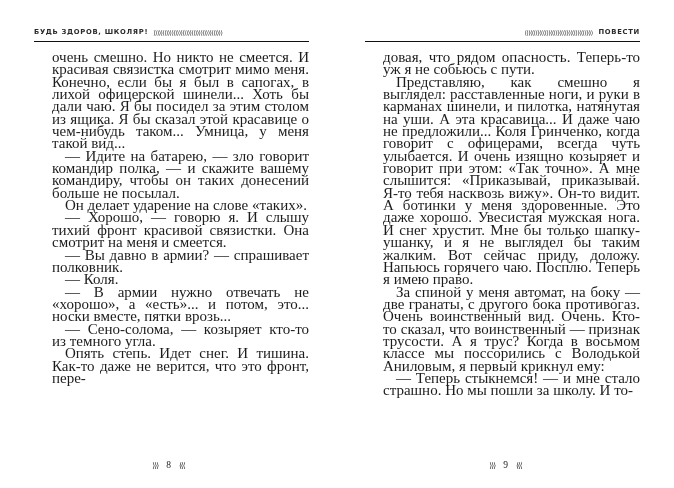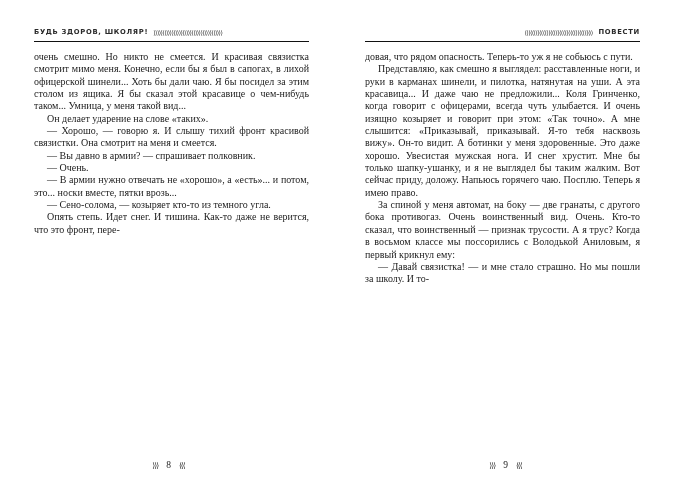--- a/index.html
+++ b/index.html
@@ -59,26 +59,27 @@
   .chevrons.right-pad { margin-right: 5px; text-align: right; }
 
   .rule {
     height: 1px;
     background: #111;
     margin-top: 3px;
     margin-bottom: 9px;
   }
 
   .col {
-    font-size: 10px;
+    font-size: 15px;
     line-height: 12.35px;
     text-align: justify;
     text-justify: inter-word;
     hyphens: manual;
     color: #1c1c1c;
+    margin-left: 18px;
   }
   .col p {
     margin: 0;
     text-indent: 13px;
   }
   .col p.noindent { text-indent: 0; }
 
   .folio {
     position: absolute;
     left: 0;
@@ -117,24 +118,25 @@
 
   <div class="page left">
     <div class="running-head">
       <span class="rh-text">БУДЬ ЗДОРОВ, ШКОЛЯР!</span>
       <span class="chevrons left-pad">⟩⟩⟩⟩⟩⟩⟩⟩⟩⟩⟩⟩⟩⟩⟩⟩⟩⟩⟩⟩⟩⟩⟩⟩⟩⟩⟩⟩⟩⟩⟩⟩⟩⟩⟩⟩⟩⟩</span>
     </div>
     <div class="rule"></div>
 
     <div class="col">
       <p class="noindent">очень смешно. Но никто не смеется. И красивая связистка смотрит мимо меня. Конечно, если бы я был в сапогах, в лихой офицерской шинели... Хоть бы дали чаю. Я бы посидел за этим столом из ящика. Я бы сказал этой красавице о чем-нибудь таком... Умница, у меня такой вид...</p>
+      <p>— Идите на батарею, — зло говорит командир полка, — и скажите вашему командиру, чтобы он таких донесений больше не посылал.</p>
       <p>Он делает ударение на слове «таких».</p>
       <p>— Хорошо, — говорю я. И слышу тихий фронт красивой связистки. Она смотрит на меня и смеется.</p>
       <p>— Вы давно в армии? — спрашивает полковник.</p>
-      <p>— Очень.</p>
+      <p>— Коля.</p>
       <p>— В армии нужно отвечать не «хорошо», а «есть»... и потом, это... носки вместе, пятки врозь...</p>
       <p>— Сено-солома, — козыряет кто-то из темного угла.</p>
       <p>Опять степь. Идет снег. И тишина. Как-то даже не верится, что это фронт, пере-</p>
     </div>
 
     <div class="folio">
       <span class="arrows">⟩⟩⟩</span>
       <span class="num">8</span>
       <span class="arrows">⟨⟨⟨</span>
     </div>
@@ -146,21 +148,21 @@
     <div class="running-head">
       <span class="chevrons right-pad">⟨⟨⟨⟨⟨⟨⟨⟨⟨⟨⟨⟨⟨⟨⟨⟨⟨⟨⟨⟨⟨⟨⟨⟨⟨⟨⟨⟨⟨⟨⟨⟨⟨⟨⟨⟨⟨⟨</span>
       <span class="rh-text">ПОВЕСТИ</span>
     </div>
     <div class="rule"></div>
 
     <div class="col">
       <p class="noindent">довая, что рядом опасность. Теперь-то уж я не собьюсь с пути.</p>
       <p>Представляю, как смешно я выглядел: расставленные ноги, и руки в карманах шинели, и пилотка, натянутая на уши. А эта красавица... И даже чаю не предложили... Коля Гринченко, когда говорит с офицерами, всегда чуть улыбается. И очень изящно козыряет и говорит при этом: «Так точно». А мне слышится: «Приказывай, приказывай. Я-то тебя насквозь вижу». Он-то видит. А ботинки у меня здоровенные. Это даже хорошо. Увесистая мужская нога. И снег хрустит. Мне бы только шапку-ушанку, и я не выглядел бы таким жалким. Вот сейчас приду, доложу. Напьюсь горячего чаю. Посплю. Теперь я имею право.</p>
       <p>За спиной у меня автомат, на боку — две гранаты, с другого бока противогаз. Очень воинственный вид. Очень. Кто-то сказал, что воинственный — признак трусости. А я трус? Когда в восьмом классе мы поссорились с Володькой Аниловым, я первый крикнул ему:</p>
-      <p>— Давай связистка! — и мне стало страшно. Но мы пошли за школу. И то-</p>
+      <p>— Теперь стыкнемся! — и мне стало страшно. Но мы пошли за школу. И то-</p>
     </div>
 
     <div class="folio">
       <span class="arrows">⟩⟩⟩</span>
       <span class="num">9</span>
       <span class="arrows">⟨⟨⟨</span>
     </div>
   </div>
 
 </div>

